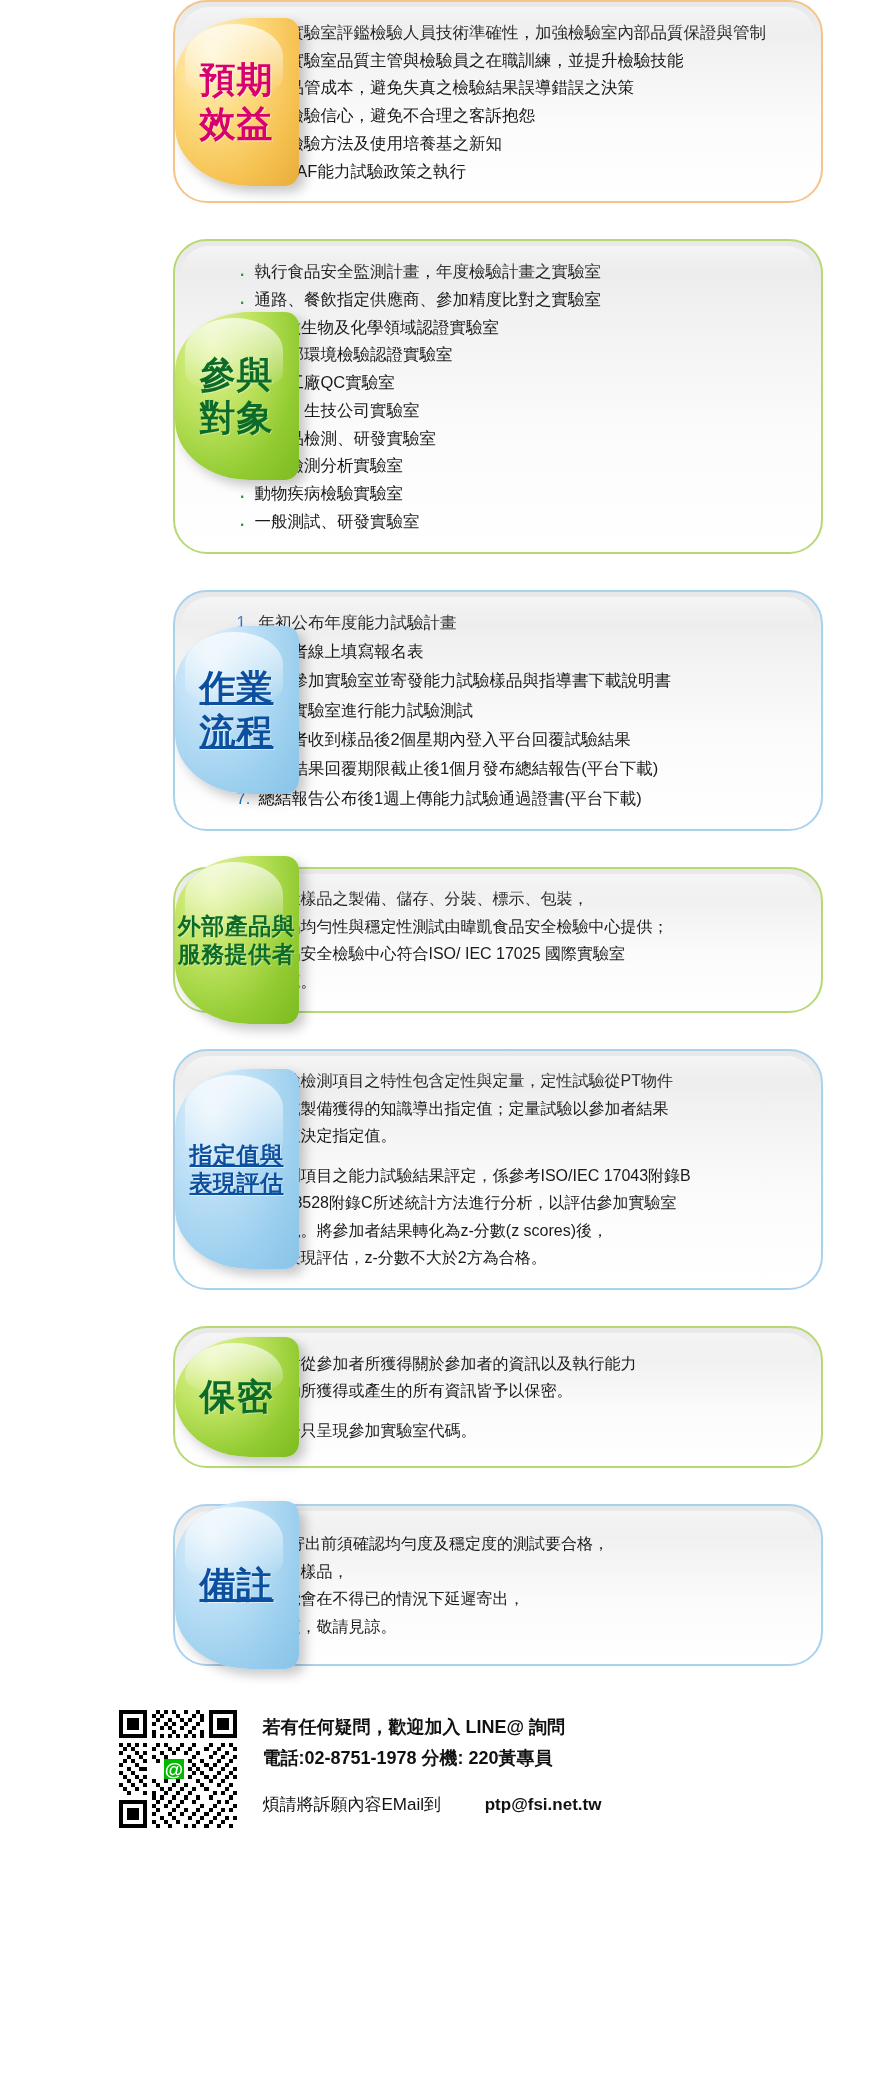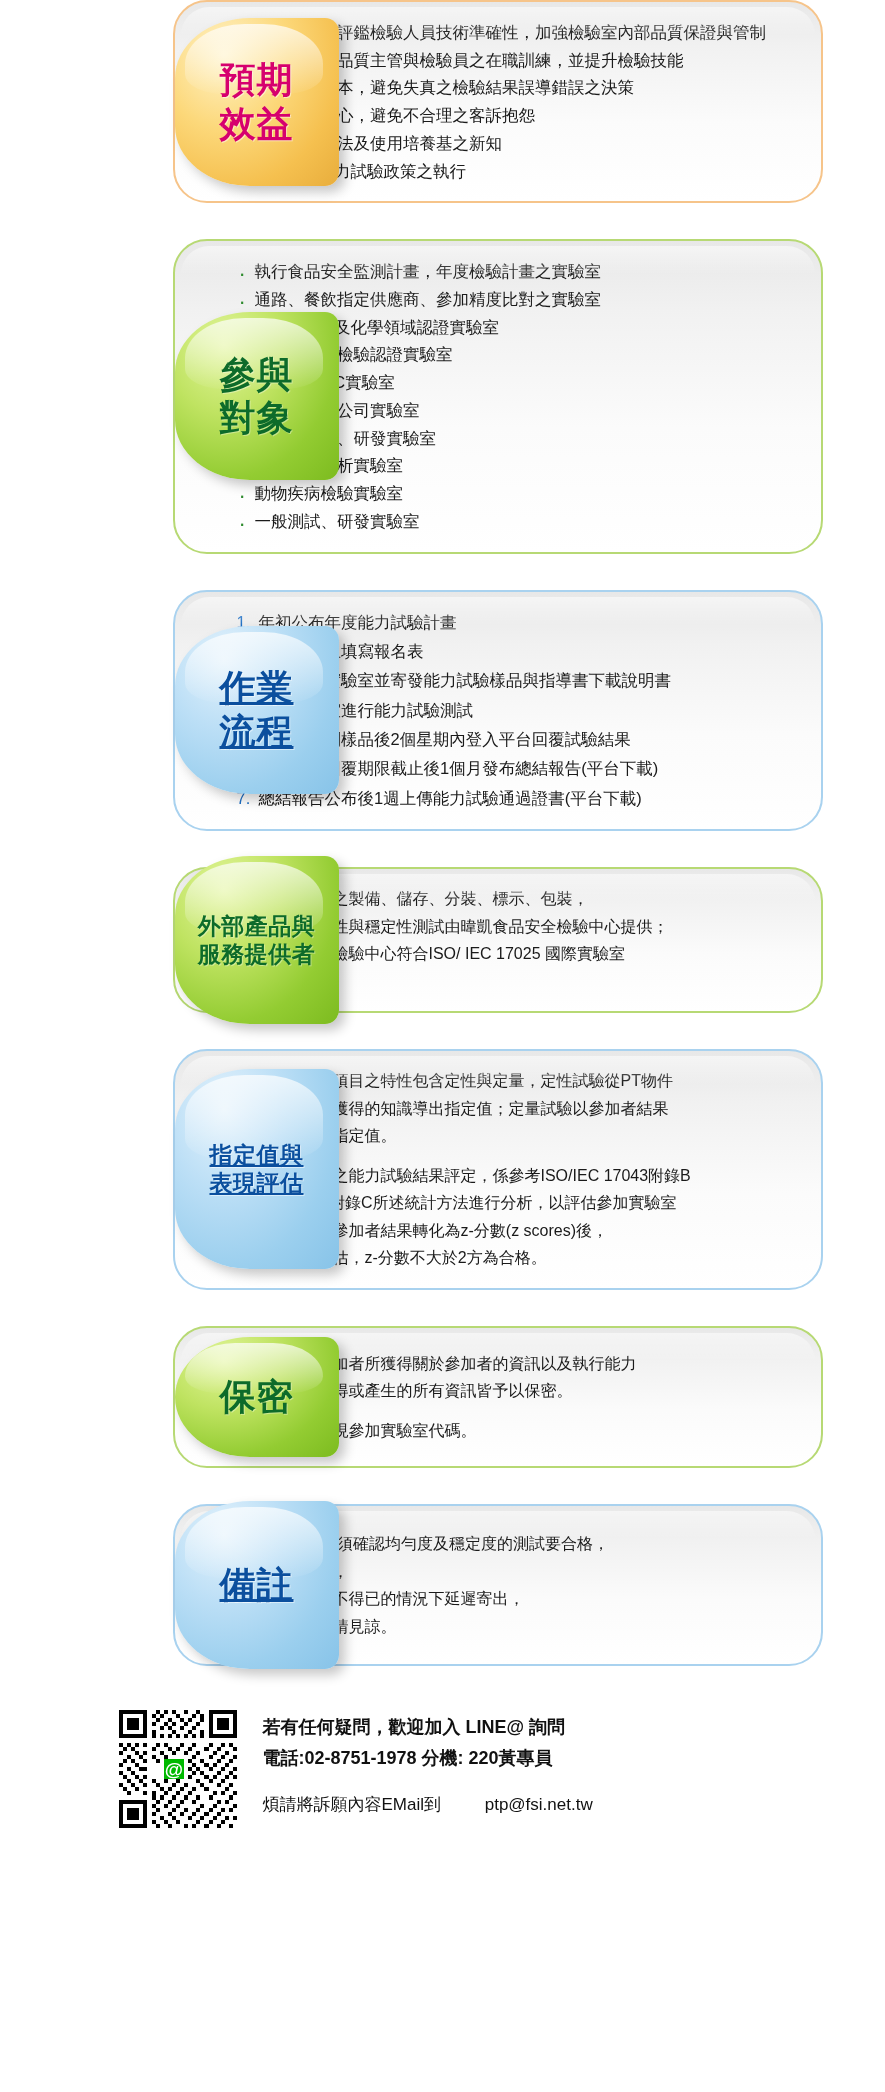--- a/index.html
+++ b/index.html
@@ -45,21 +45,21 @@
   .f-orange { border-color: #f6c48a; }
   .f-green  { border-color: #b7d974; }
   .f-blue   { border-color: #a9d2ef; }
 
   
   .badge {
     position: absolute;
     left: 0;
     top: 50%;
     transform: translateY(-50%);
-    width: 164px;
+    width: 124px;
     min-height: 120px;
     border-radius: 75px 14px 14px 75px / 60px 14px 14px 60px;
     display: flex;
     align-items: center;
     justify-content: center;
     text-align: center;
     z-index: 5;
     box-shadow: 6px 6px 12px rgba(0,0,0,0.22);
     overflow: hidden;
   }
@@ -169,21 +169,21 @@
   }
   .footer-line {
     font-size: 18px;
     font-weight: bold;
     color: #111111;
     line-height: 1.72;
     white-space: nowrap;
   }
   .footer-block2 { margin-top: 16px; }
   .footer-block2 .footer-line { font-weight: normal; font-size: 17px; }
-  .footer-block2 .mail { font-weight: normal; padding-left: 39px; }
+  .footer-block2 .mail { font-weight: bold; padding-left: 39px; }
 </style>
 </head>
 <body>
 
 <div class="section">
   <div class="section-frame f-orange">
     <div class="badge b-orange tall">
       <span class="badge-label">預期
 效益</span>
     </div>

